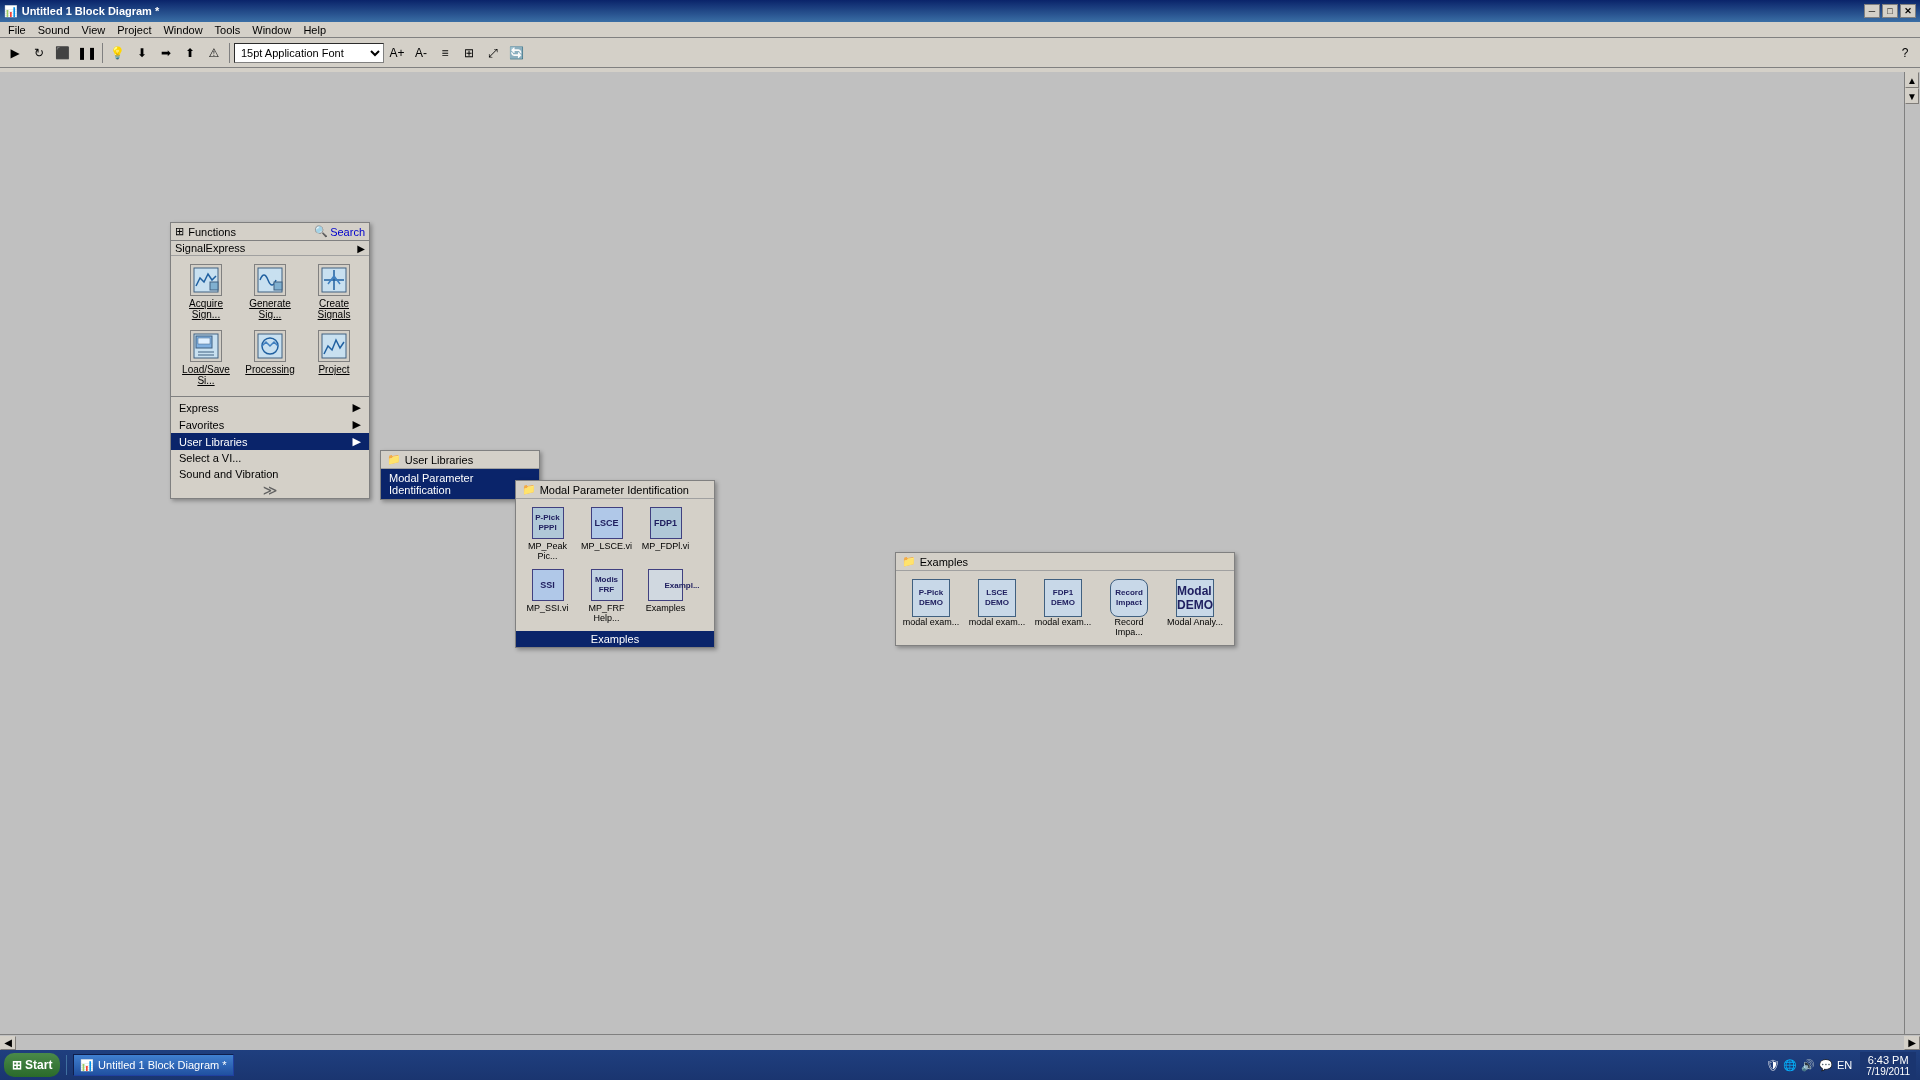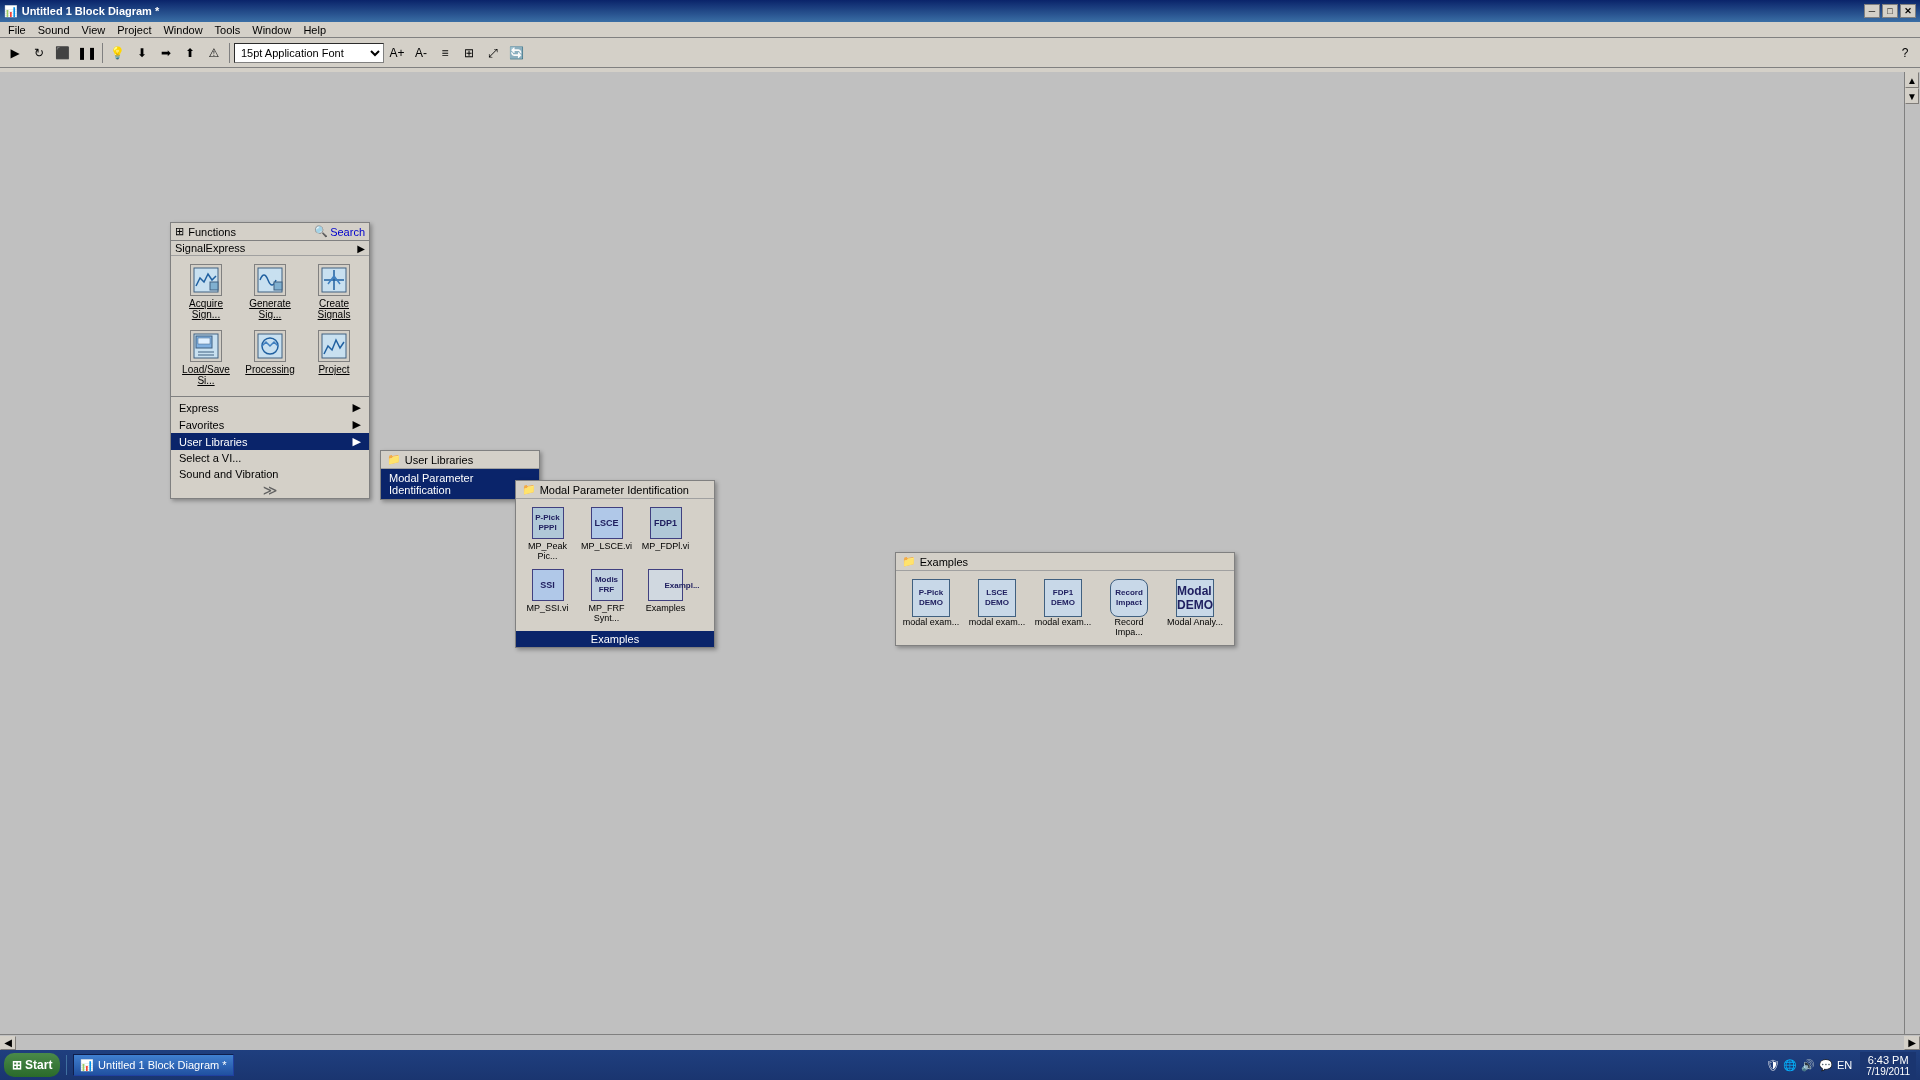--- a/index.html
+++ b/index.html
@@ -497,21 +497,21 @@
         <span>MP_FDPl.vi</span>
       </div>
 
       <div class="modal-icon-item">
         <div class="modal-icon-img" style="background:#b0c8e8; font-size:9px; text-align:center;">SSI</div>
         <span>MP_SSI.vi</span>
       </div>
 
       <div class="modal-icon-item">
         <div class="modal-icon-img" style="background:#c0d0e0; font-size:8px; text-align:center; line-height:1.2;">Modis<br>FRF</div>
-        <span>MP_FRF Synt...</span>
+        <span>MP_FRF Help...</span>
       </div>
 
       <div class="modal-icon-item">
         <div class="modal-icon-img" style="background:#d0d8e0; font-size:8px; text-align:center;padding-left:33px;">Exampl...</div>
         <span>Examples</span>
       </div>
     </div>
     <div style="background:#0a246a; color:white; padding:2px 6px; font-size:11px; text-align:center;">
       <span>Examples</span>
     </div>

